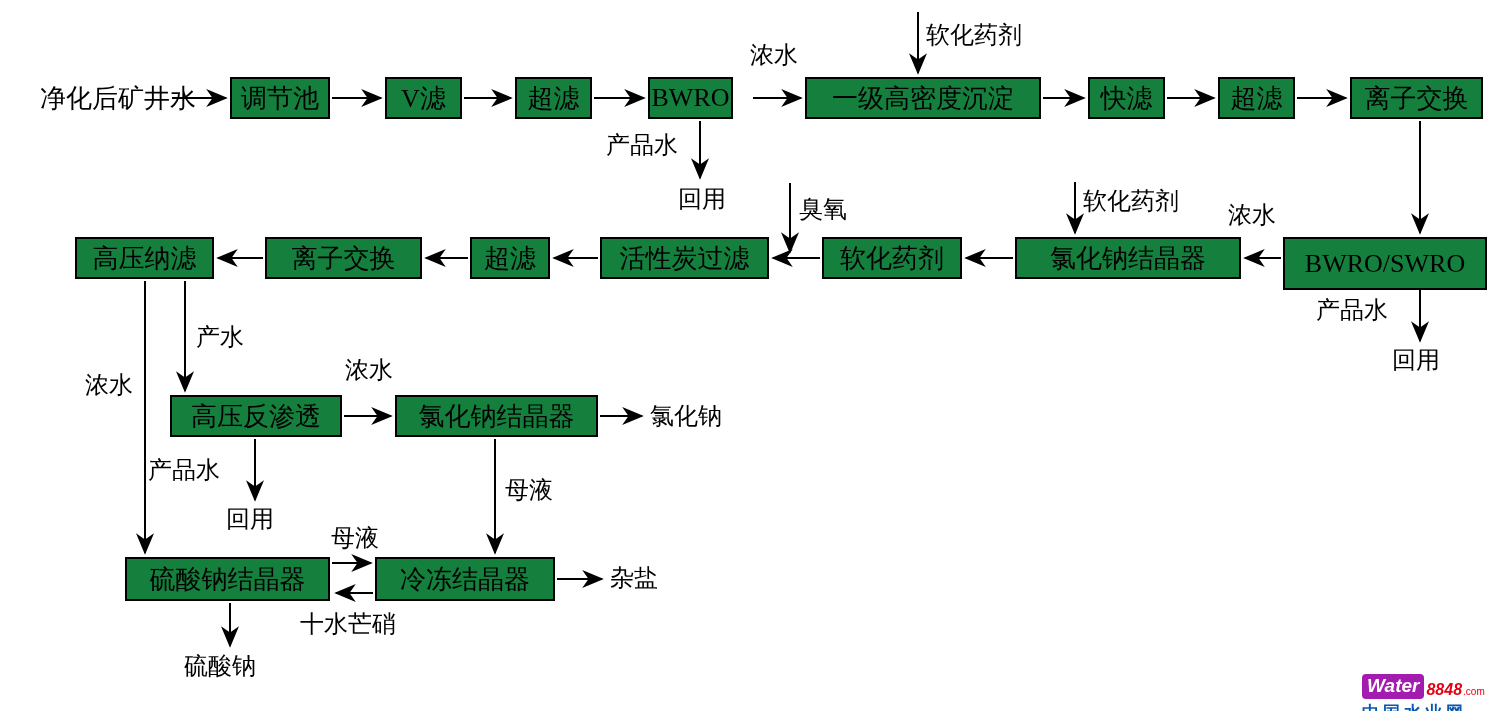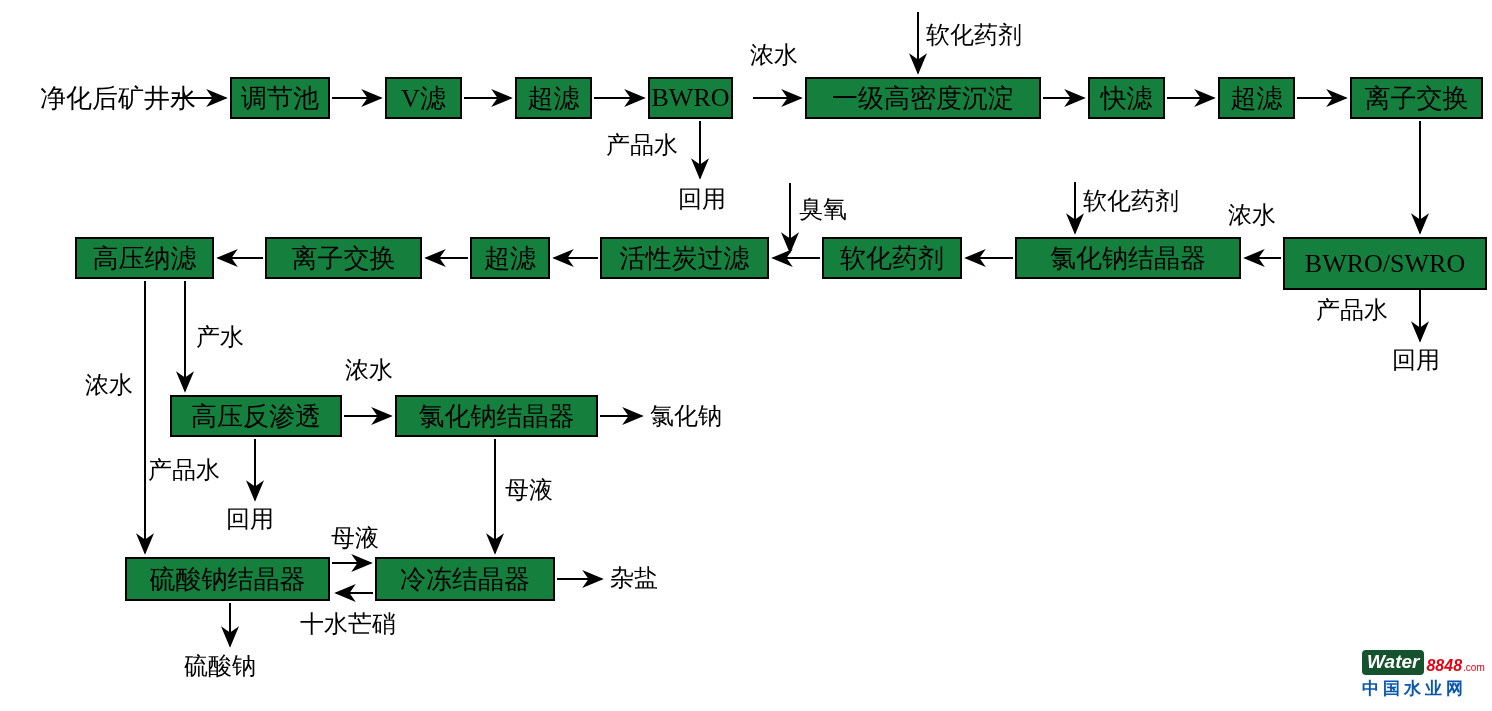--- a/index.html
+++ b/index.html
@@ -26,22 +26,22 @@
   }
   .lbl {
     position: absolute;
     font-size: 24px; line-height: 26px; white-space: nowrap;
   }
   svg.arrows { position: absolute; left: 0; top: 0; }
   .ln { stroke: #000; stroke-width: 2; }
   .logo { position: absolute; left: 1362px; top: 650px; width: 130px;
           font-family: "Liberation Sans", "DejaVu Sans", sans-serif; }
   .logo-top { display: flex; align-items: flex-end; }
-  .logo-water { background: #14532d; color: #fff; font-style: italic; font-weight: bold;
-                font-size: 19px; padding: 1px 5px 2px; border-radius: 4px; }
+  .logo-water { background: #a21caf; color: #fff; font-style: italic; font-weight: bold;
+                font-size: 19px; padding: 1px 5px 2px; border-radius: 4px; margin-top: 24px; }
   .logo-8848 { color: #e60012; font-style: italic; font-weight: bold; font-size: 16px; margin-left: 2px; }
   .logo-com { color: #e60012; font-size: 10px; margin-left: 1px; padding-bottom: 2px; }
   .logo-cn { color: #0a58ad; font-weight: bold; font-size: 17px; letter-spacing: 4px; margin-top: 2px; }
 </style>
 </head>
 <body>
 
 <svg class="arrows" width="1492" height="711">
   <defs>
     <marker id="ah" viewBox="0 0 12 10" refX="11" refY="5" markerWidth="11" markerHeight="9" orient="auto">

